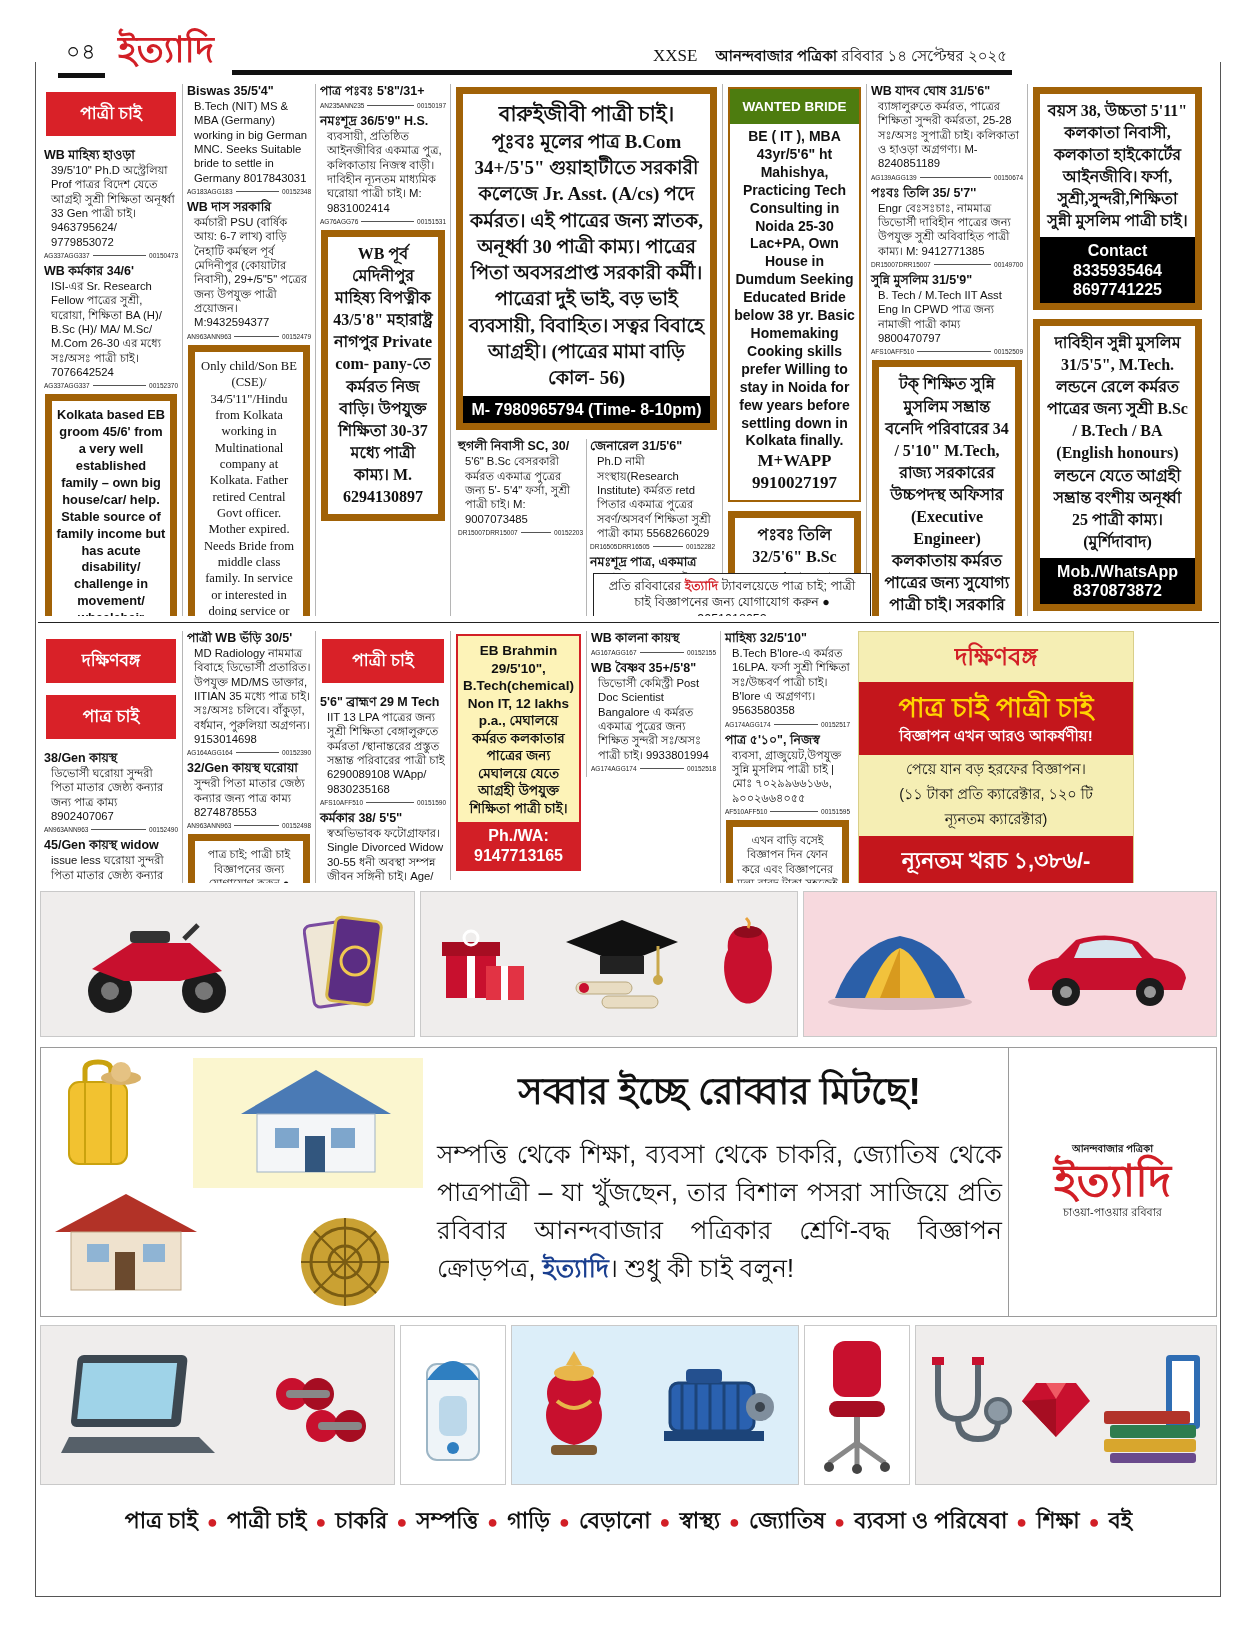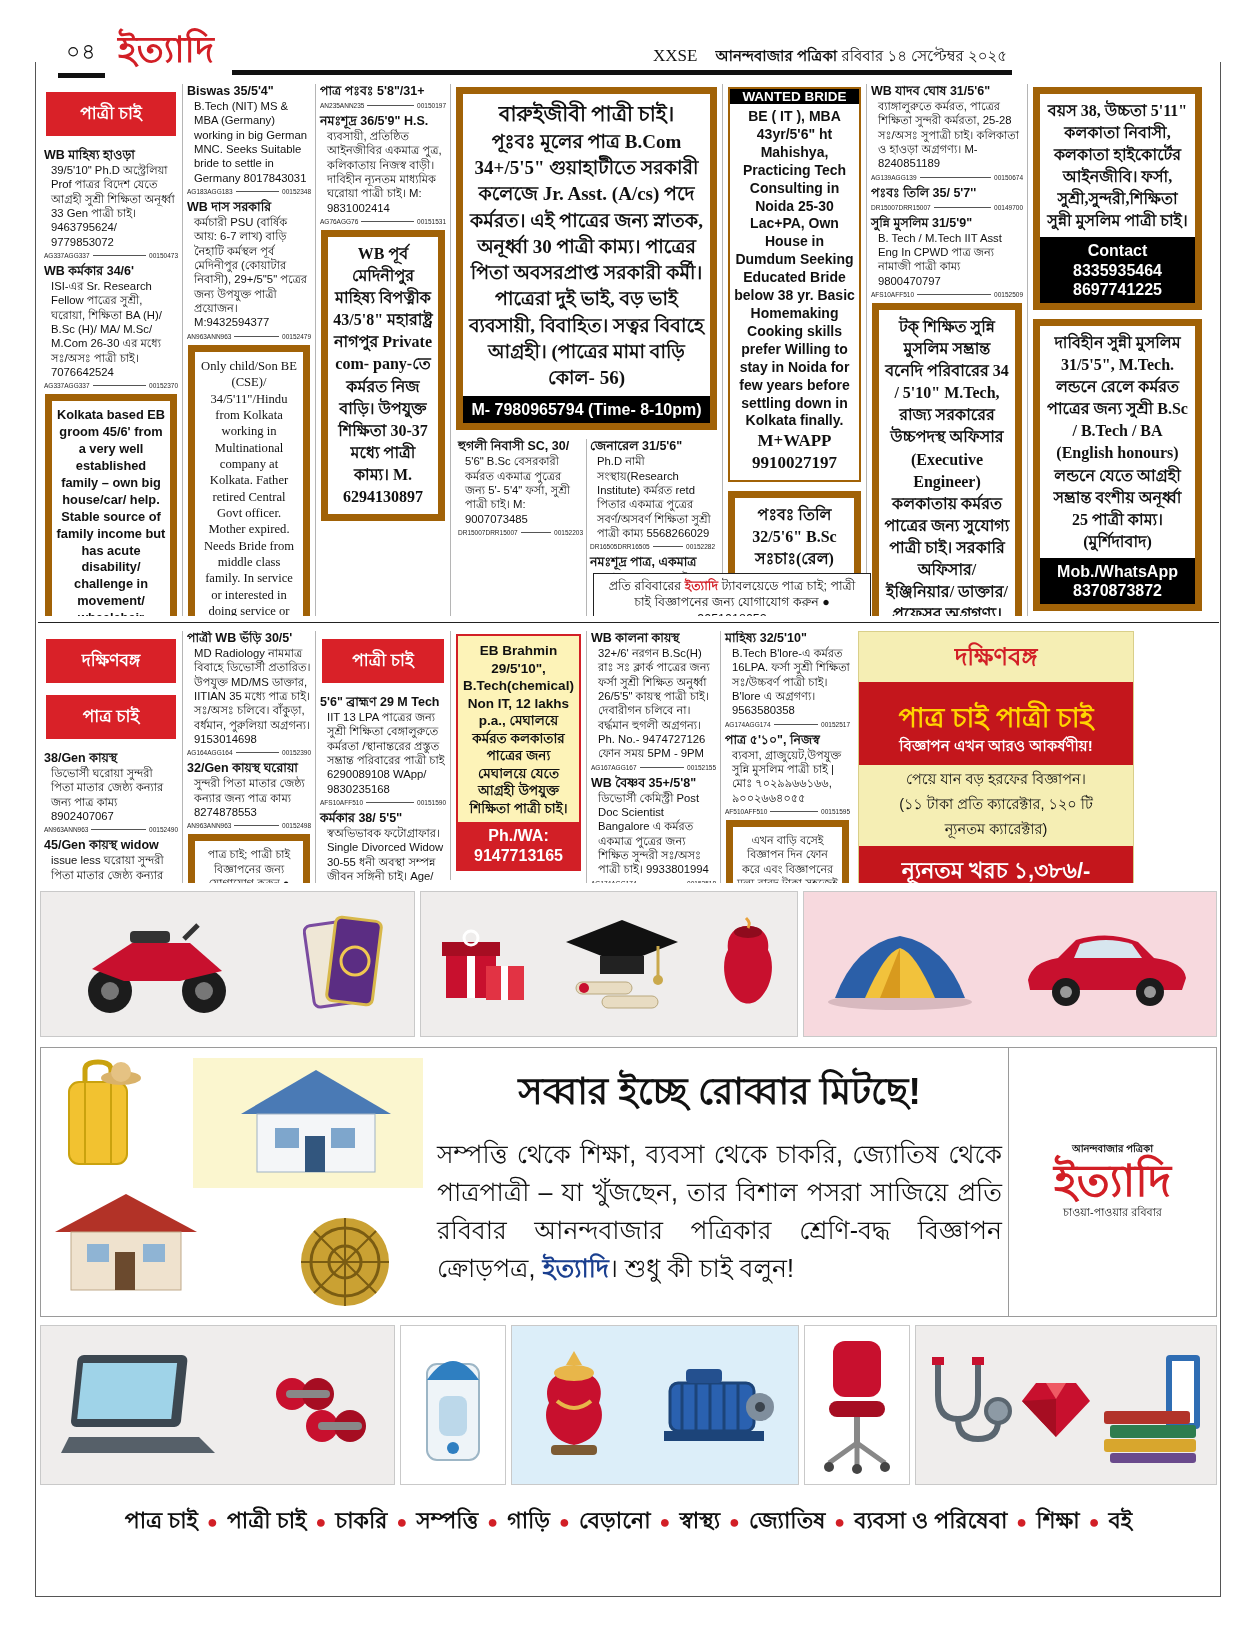--- a/index.html
+++ b/index.html
@@ -32,21 +32,21 @@
   .adbox .para{font-size:11.5px;line-height:1.3;}
   .bold-center .para{font-weight:bold;font-size:12.8px;line-height:1.32;}
   .serif-center .para{font-family:"Liberation Serif",serif;font-size:12.6px;line-height:1.3;}
   .para.bigfoot{font-weight:bold;font-size:20px;margin-top:4px;}
   .serif-big .para{font-family:"Liberation Serif",serif;font-weight:bold;font-size:16px;line-height:1.38;}
   .wide .para{font-size:19px;}
   .wide .para.title{font-size:21px;}
   .strip{background:#000;color:#fff;font-weight:bold;font-size:16px;margin:5px -4px -6px;padding:4px 2px;}
   .stripline{line-height:1.2;}
   .wanted{border-width:2.5px;}
-  .wanted .tophdr{background:#000000;color:#fff;font-weight:bold;font-size:13.5px;margin:-6px -4px 4px;padding:0 0;}
+  .wanted .tophdr{background:#4d7c0f;color:#fff;font-weight:bold;font-size:13.5px;margin:-6px -4px 4px;padding:10px 0;}
   .wanted .para{font-weight:bold;font-size:14px;line-height:1.28;}
   .para.serifbold{font-family:"Liberation Serif",serif;font-weight:bold;font-size:17px;}
   .etcbox .para.redbold{color:#d21f26;font-weight:bold;font-size:19px;}
   .etcbox .para.dot{font-weight:bold;font-size:13.5px;}
   .subrow{display:flex;}
   .subcol{box-sizing:border-box;flex:1;padding:0 3px;}
   .subcol + .subcol{border-left:1px solid #b5b5b5;}
   .crossstrip{position:absolute;left:553px;top:489px;width:278px;box-sizing:border-box;
       border:1.5px solid #222;padding:4px 6px;font-size:12.5px;text-align:center;line-height:1.3;background:#fff;}
   .crossstrip .red{color:#d21f26;font-weight:bold;}
@@ -54,21 +54,21 @@
   .band.mid{height:252px;overflow:hidden;}
   .midcols{display:flex;align-items:flex-start;}
   .yellowbox{background:#fdf3b8;border:2.5px solid #d21f26;}
   .yellowbox .para.ebb{font-weight:bold;font-size:13.5px;line-height:1.3;}
   .yellowbox .strip{background:#d21f26;}
   .smallbox .para{font-size:11px;line-height:1.3;}
   
   .promo{box-sizing:border-box;width:276px;margin-left:4px;background:#f5eeb4;border:1px solid #d9cf8a;
          text-align:center;padding:6px 0 8px;}
   .promo .region{color:#d21f26;font-weight:bold;font-size:24px;}
-  .promo .redband{background:#c4161c;margin:4px 0;padding:22px 2px 6px;}
+  .promo .redband{background:#c4161c;margin:4px 0;padding:12px 2px 6px;}
   .promo .line1{color:#ffd400;font-weight:bold;font-size:27px;line-height:1.1;}
   .promo .line2{color:#fff;font-weight:bold;font-size:15px;}
   .promo .bodyl{font-size:14.5px;line-height:1.45;margin:4px 4px;}
   .promo .costband{background:#c4161c;color:#fff;font-weight:bold;font-size:22px;padding:7px 0;margin:6px 0;}
   
   .imgband{margin:8px 40px 0;display:flex;gap:5px;}
   .panel{box-sizing:border-box;border:1px solid #c9c9c9;background:#efedec;height:146px;
          display:flex;align-items:center;justify-content:space-around;}
   .panel.pink{background:#f7d9de;}
   .panel.white{background:#fff;}
@@ -236,20 +236,21 @@
           <div class="head">WB যাদব ঘোষ 31/5'6"</div>
           <div class="body">ব্যাঙ্গালুরুতে কর্মরত, পাত্রের শিক্ষিতা সুন্দরী কর্মরতা, 25-28 সঃ/অসঃ সুপাত্রী চাই। কলিকাতা ও হাওড়া অগ্রগণ্য। M- 8240851189</div>
           <div class="codeline">
             <span>AG139AGG139</span>
             <span class="rule"></span>
             <span>00150674</span>
           </div>
         </div>
         <div class="ad">
           <div class="head">পঃবঃ তিলি 35/ 5'7''</div>
+          <div class="body">Engr বেঃসঃচাঃ, নামমাত্র ডিভোর্সী দাবিহীন পাত্রের জন্য উপযুক্ত সুশ্রী অবিবাহিত পাত্রী কাম্য। M: 9412771385</div>
           <div class="codeline">
             <span>DR15007DRR15007</span>
             <span class="rule"></span>
             <span>00149700</span>
           </div>
         </div>
         <div class="ad">
           <div class="head">সুন্নি মুসলিম 31/5'9"</div>
           <div class="body">B. Tech / M.Tech IIT Asst Eng In CPWD পাত্র জন্য নামাজী পাত্রী কাম্য 9800470797</div>
           <div class="codeline">
@@ -351,21 +352,20 @@
             <div class="para ebb">EB Brahmin 29/5'10", B.Tech(chemical) Non IT, 12 lakhs p.a., মেঘালয়ে কর্মরত কলকাতার পাত্রের জন্য মেঘালয়ে যেতে আগ্রহী উপযুক্ত শিক্ষিতা পাত্রী চাই।</div>
             <div class="strip">
               <div class="stripline">Ph./WA:</div>
               <div class="stripline">9147713165</div>
             </div>
           </div>
         </div>
         <div class="col" style="width: 134px;">
           <div class="ad">
             <div class="head">WB কালনা কায়স্থ</div>
-            <div class="body">32+/6' নরগন B.Sc(H) রাঃ সঃ ক্লার্ক পাত্রের জন্য ফর্সা সুশ্রী শিক্ষিত অনুর্ধ্বা 26/5'5" কায়স্থ পাত্রী চাই। দেবারীগন চলিবে না। বর্দ্ধমান হুগলী অগ্রগন্য। Ph. No.- 9474727126 ফোন সময় 5PM - 9PM</div>
             <div class="codeline">
               <span>AG167AGG167</span>
               <span class="rule"></span>
               <span>00152155</span>
             </div>
           </div>
           <div class="ad">
             <div class="head">WB বৈষ্ণব 35+/5'8"</div>
             <div class="body">ডিভোর্সী কেমিস্ট্রী Post Doc Scientist Bangalore এ কর্মরত একমাত্র পুত্রের জন্য শিক্ষিত সুন্দরী সঃ/অসঃ পাত্রী চাই। 9933801994</div>
             <div class="codeline">

